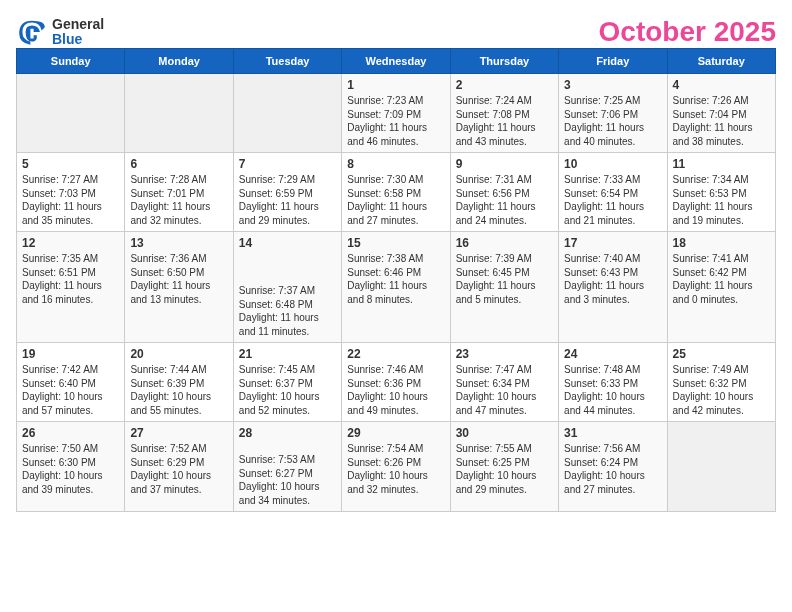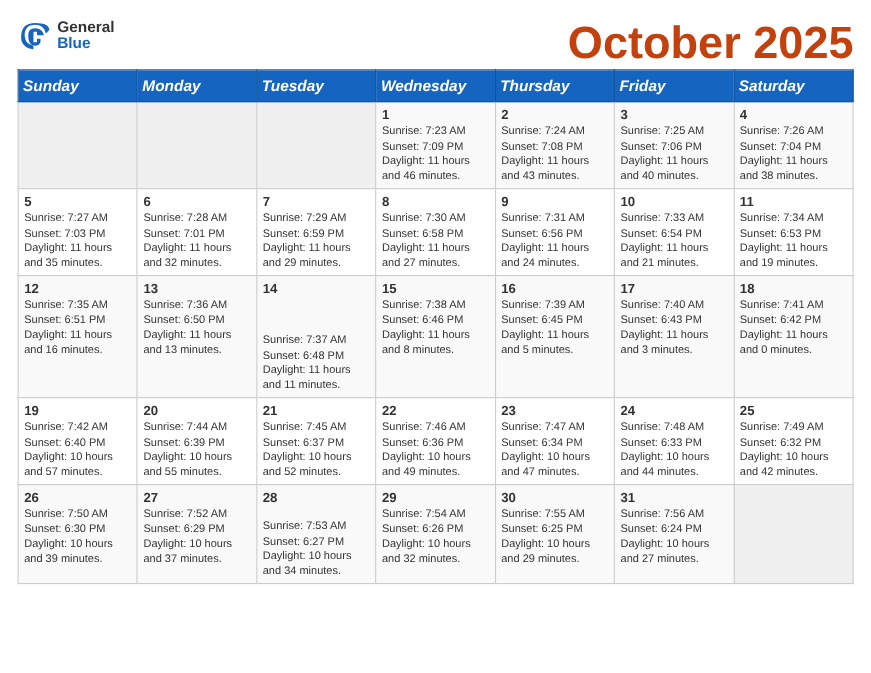--- a/index.html
+++ b/index.html
@@ -37,42 +37,41 @@
       color: #1565c0;
     }
     .logo-icon {
       width: 32px;
       height: 32px;
     }
     .title-area {
       text-align: right;
     }
     .title-month {
-      font-size: 41px;
-      font-weight: bold;
-      color: #c2410c;
+      font-size: 28px;
+      font-weight: bold;
+      color: #ec4899;
     }
     .title-location {
       font-size: 16px;
       color: #555;
     }
     .calendar {
       width: 100%;
       border-collapse: collapse;
       border: 1px solid #ccc;
     }
     .calendar th {
       background: #1565c0;
       color: #fff;
-      font-size: 14px;
+      font-size: 11px;
       font-weight: bold;
       padding: 6px 4px;
-      text-align: left;
+      text-align: center;
       border: 1px solid #1155a0;
-      font-style: italic;
     }
     .calendar td {
       vertical-align: top;
       border: 1px solid #ccc;
       padding: 4px 5px;
       width: 108px;
       min-height: 80px;
       font-size: 10.5px;
       color: #333;
       background: #fff;

